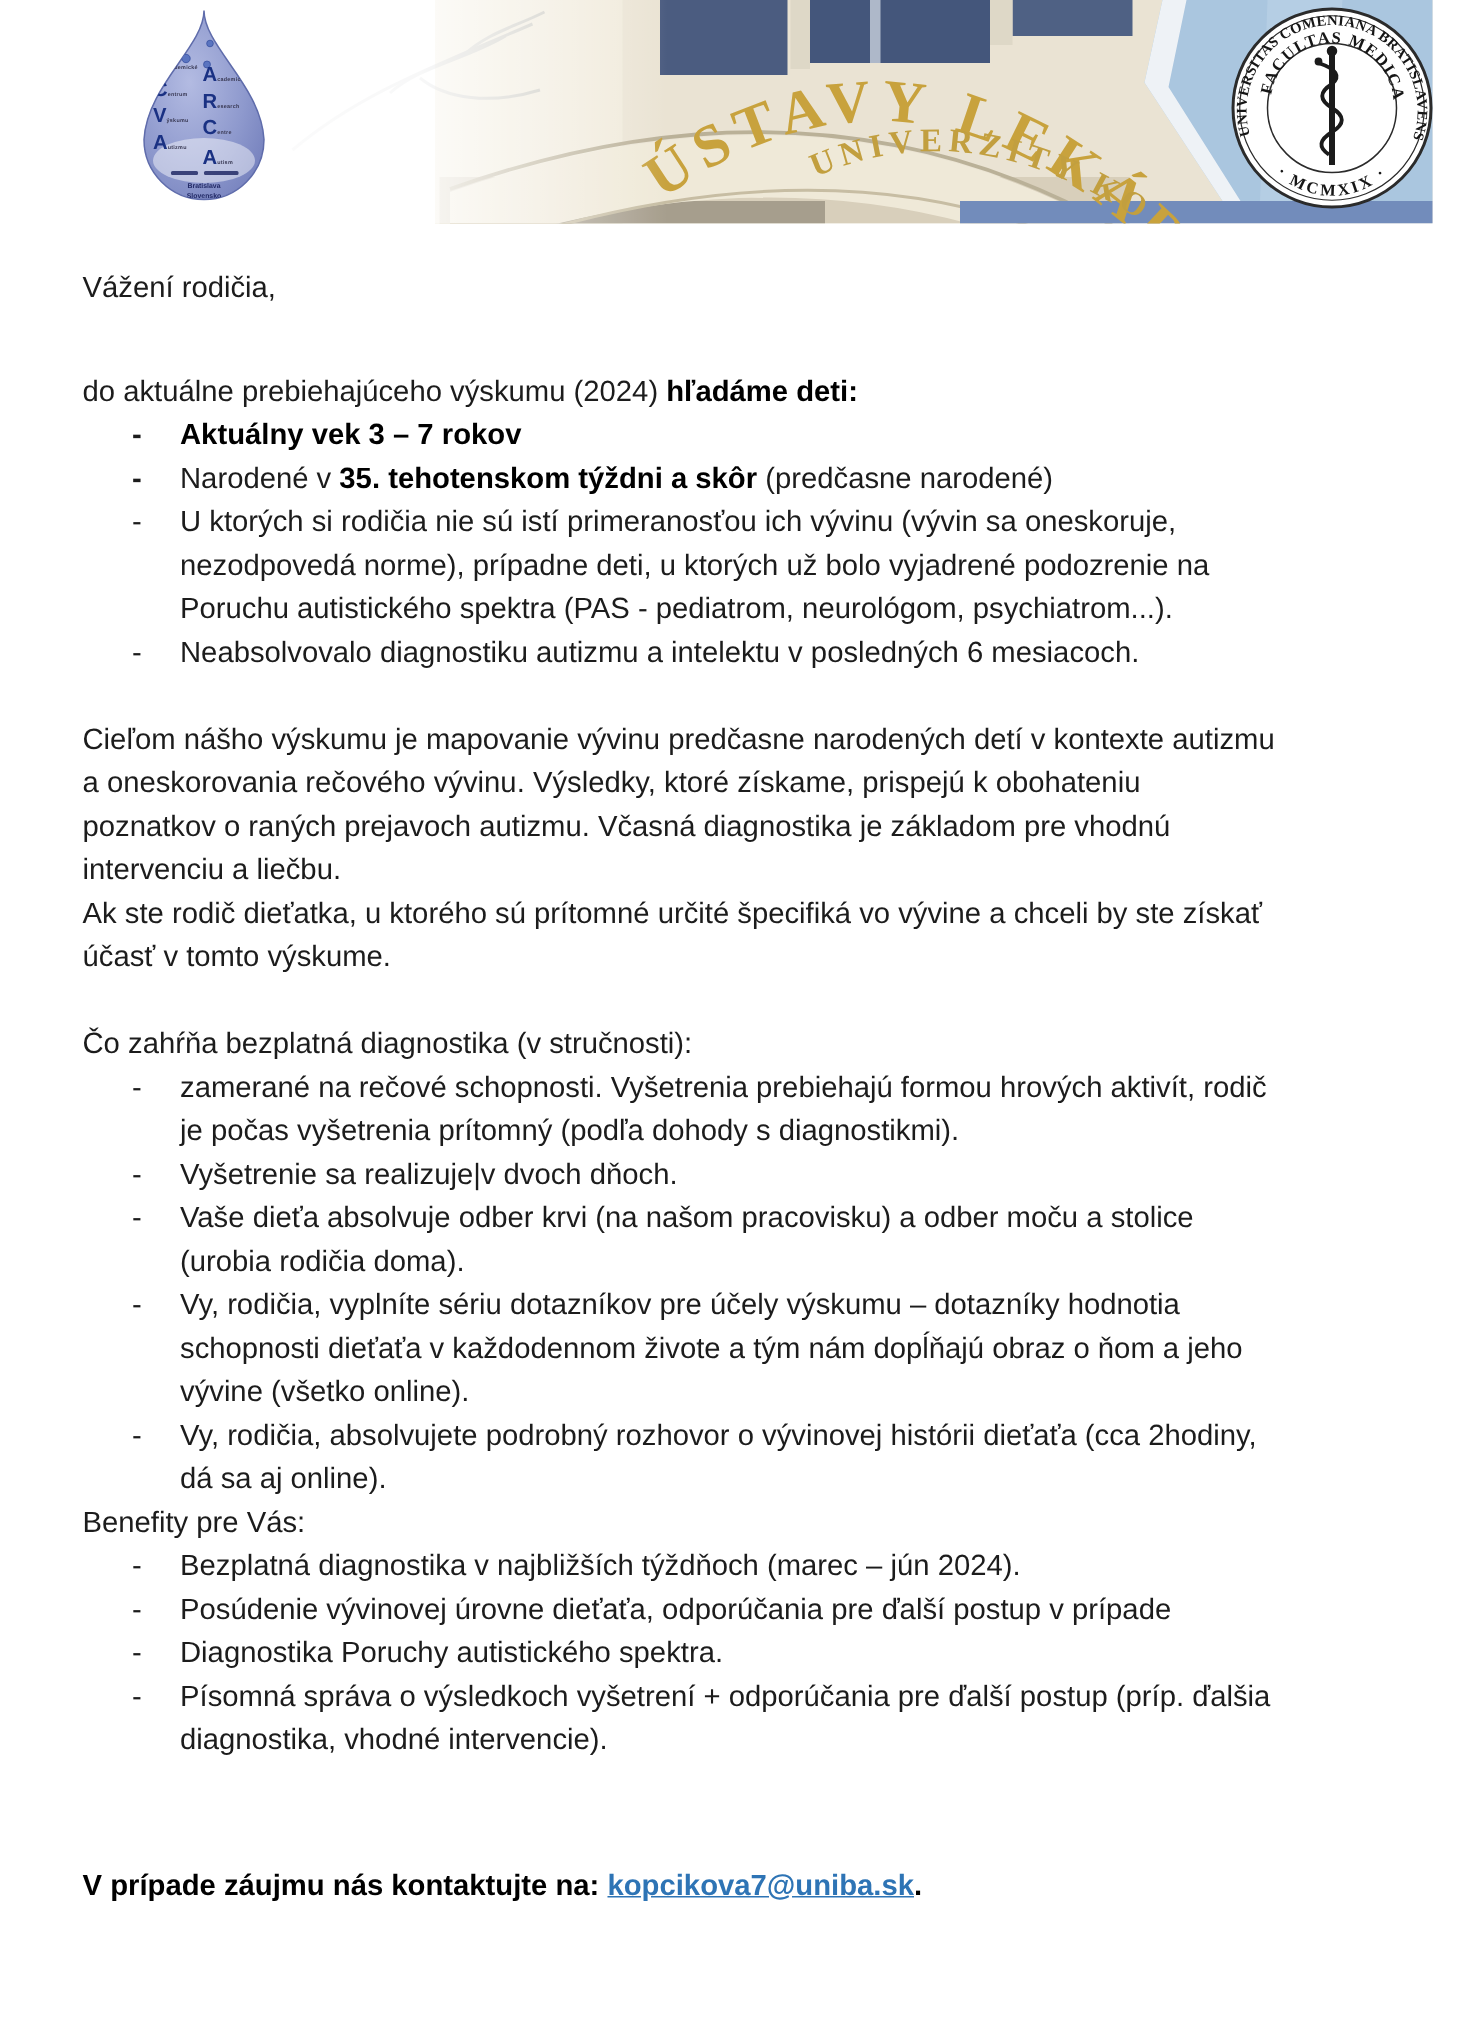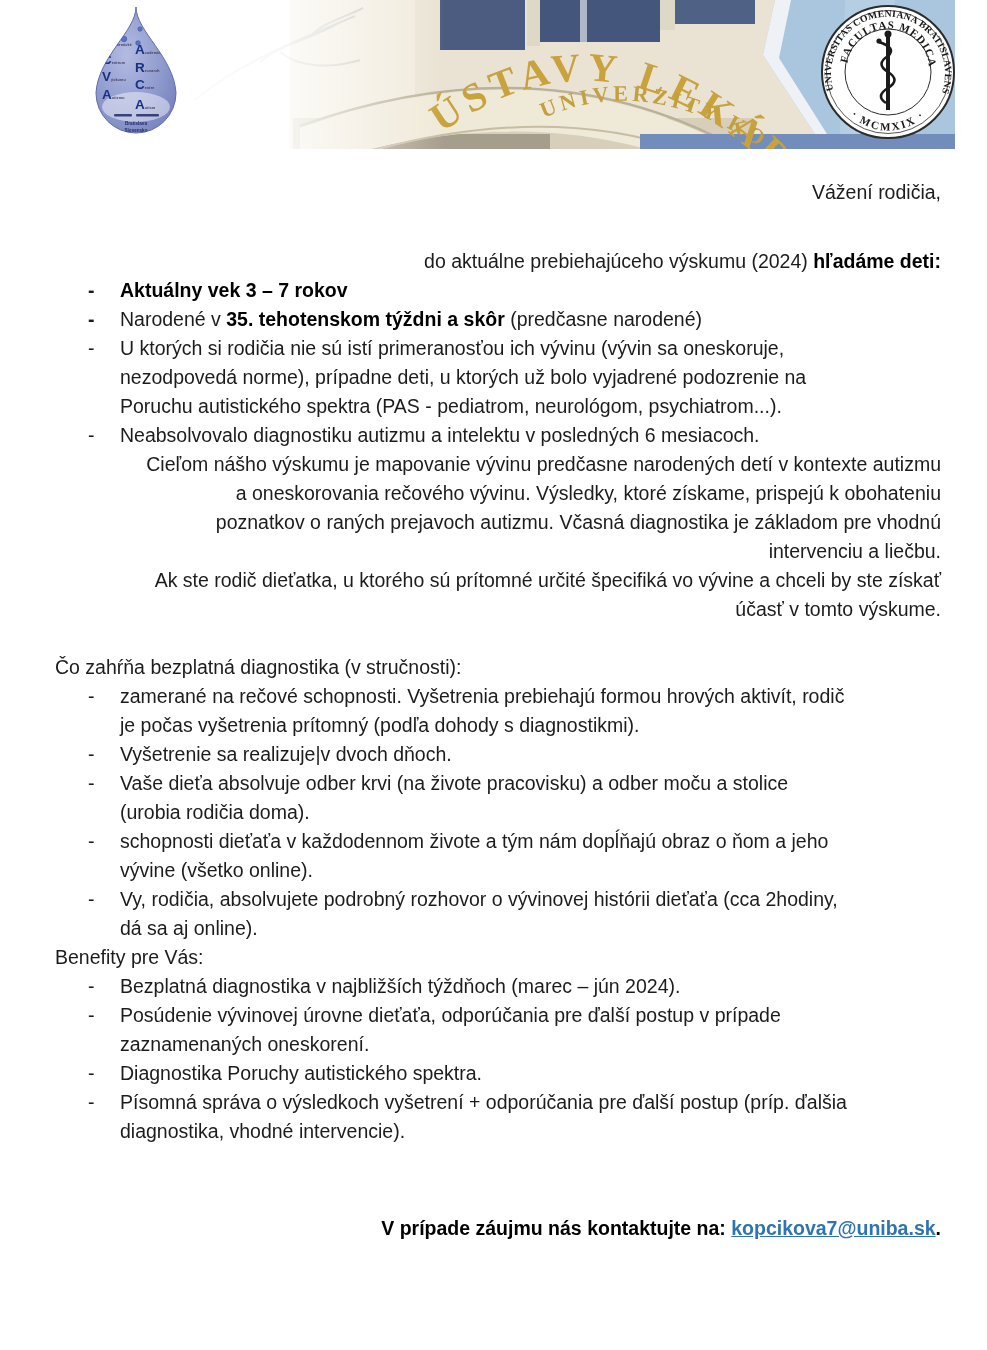--- a/index.html
+++ b/index.html
@@ -2,23 +2,23 @@
 <html><head>
 <meta charset="utf-8">
 <style>
   html,body{margin:0;padding:0;background:#ffffff;}
   .page{position:relative;width:987px;height:1350px;background:#ffffff;overflow:hidden;
         font-family:"Liberation Sans",sans-serif;color:#1c1c1c;}
   .header{position:absolute;left:75px;top:0;width:890px;height:149px;}
   .photo{position:absolute;left:0;top:0;}
   .droplogo{position:absolute;left:13px;top:5px;}
   .content{position:absolute;left:55px;top:178px;width:886px;font-size:19.5px;line-height:29px;}
-  .p{margin:0;text-align:right;}
+  .p{margin:0;}
   .intro{margin-top:40px;}
-  .gap-before{}
+  .gap-before{margin-top:29px;}
   .h{font-weight:normal;margin:0;}
   .h.gap-before{margin-top:29px;}
   b{color:#000;}
   .li{display:flex;}
   .li .m{flex:0 0 32px;padding-left:33px;}
   .li .t{flex:1;}
   .mb{font-weight:bold;}
   .contact{margin-top:68px;font-weight:bold;color:#000;}
   a.email{color:#2e74b5;text-decoration:underline;font-weight:bold;cursor:pointer;}
   
@@ -214,27 +214,28 @@
           <span style="display:block">je počas vyšetrenia prítomný (podľa dohody s diagnostikmi).</span>
         </span>
       </div>
       <div class="li">
         <span class="m">-</span>
         <span class="t">Vyšetrenie sa realizuje|v dvoch dňoch.</span>
       </div>
       <div class="li">
         <span class="m">-</span>
         <span class="t">
-          <span style="display:block">Vaše dieťa absolvuje odber krvi (na živote pracovisku) a odber moču a stolice</span>
+          <span style="display:block">Vaše dieťa absolvuje odber krvi (na našom pracovisku) a odber moču a stolice</span>
           <span style="display:block">(urobia rodičia doma).</span>
         </span>
       </div>
       <div class="li">
         <span class="m">-</span>
         <span class="t">
+          <span style="display:block">Vy, rodičia, vyplníte sériu dotazníkov pre účely výskumu – dotazníky hodnotia</span>
           <span style="display:block">schopnosti dieťaťa v každodennom živote a tým nám dopĺňajú obraz o ňom a jeho</span>
           <span style="display:block">vývine (všetko online).</span>
         </span>
       </div>
       <div class="li">
         <span class="m">-</span>
         <span class="t">
           <span style="display:block">Vy, rodičia, absolvujete podrobný rozhovor o vývinovej histórii dieťaťa (cca 2hodiny,</span>
           <span style="display:block">dá sa aj online).</span>
         </span>
@@ -245,21 +246,20 @@
 
     <div class="list">
       <div class="li">
         <span class="m">-</span>
         <span class="t">Bezplatná diagnostika v najbližších týždňoch (marec – jún 2024).</span>
       </div>
       <div class="li">
         <span class="m">-</span>
         <span class="t">
           <span style="display:block">Posúdenie vývinovej úrovne dieťaťa, odporúčania pre ďalší postup v prípade</span>
-          <span style="display:block">zaznamenaných oneskorení.</span>
         </span>
       </div>
       <div class="li">
         <span class="m">-</span>
         <span class="t">Diagnostika Poruchy autistického spektra.</span>
       </div>
       <div class="li">
         <span class="m">-</span>
         <span class="t">
           <span style="display:block">Písomná správa o výsledkoch vyšetrení + odporúčania pre ďalší postup (príp. ďalšia</span>

